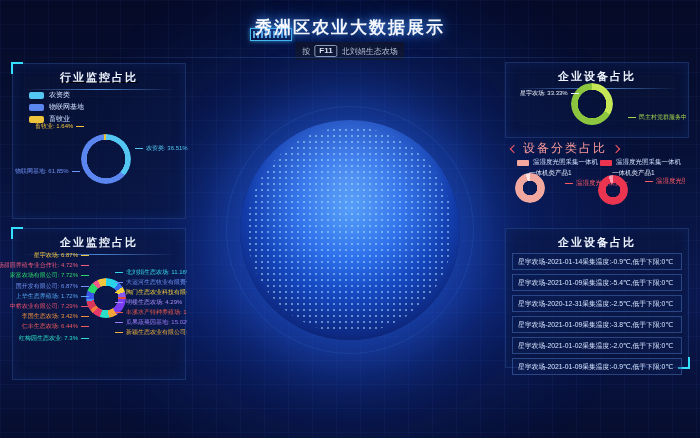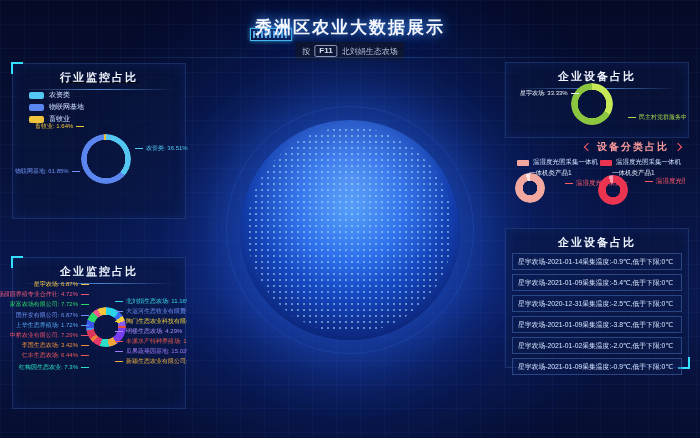--- a/index.html
+++ b/index.html
@@ -59,35 +59,35 @@
   .lg-row{position:absolute;left:16px;display:flex;align-items:center;gap:5px;height:8px;}
   .lg1{top:27px}.lg2{top:39px}.lg3{top:51px}
   .sw{width:15px;height:7px;border-radius:2px;display:inline-block;}
   .lg-t{font-size:7px;color:#cfe0ff;white-space:nowrap;}
   .d1{left:68px;top:70px;width:50px;height:50px;--hole:19px;}
   .co{position:absolute;font-size:6px;white-space:nowrap;}
   .dash-r::after{content:"";display:inline-block;width:8px;height:1px;background:currentColor;vertical-align:middle;margin-left:3px;}
   .dash-l::before{content:"";display:inline-block;width:8px;height:1px;background:currentColor;vertical-align:middle;margin-right:3px;}
   .ic1{left:22px;top:58px;}.ic2{left:122px;top:80px;}.ic3{left:2px;top:103px;}
   
-  .p-enterprise{left:12px;top:228px;width:172px;height:150px;margin-top:29px;}
+  .p-enterprise{left:12px;top:228px;width:172px;height:150px;}
   .d2{left:73px;top:49px;width:40px;height:40px;--hole:12px;}
   .e-l{right:96px;}
   .el1{top:22px}.el2{top:32px}.el3{top:42px}.el4{top:53px}.el5{top:63px}
   .el6{top:73px}.el7{top:83px}.el8{top:93px}.el9{top:105px}
   .e-r{left:102px;max-width:72px;overflow:hidden;}
   .er1{top:39px}.er2{top:49px}.er3{top:59px}.er4{top:69px}
   .er5{top:79px}.er6{top:89px}.er7{top:99px}
   
   .p-equip{left:505px;top:62px;width:182px;height:74px;}
   .d3{left:65px;top:20px;width:42px;height:42px;--hole:14px;}
   .eq1{left:14px;top:26px;}.eq2{left:122px;top:50px;max-width:58px;overflow:hidden;}
   
   .sec-device{position:absolute;left:505px;top:140px;width:182px;height:82px;}
-  .dtitle{margin:0;text-align:right;font-size:10px;font-weight:bold;color:#ff9c9c;letter-spacing:2px;}
+  .dtitle{margin:0;text-align:left;font-size:12px;font-weight:normal;color:#ff9c9c;letter-spacing:2px;}
   .dtitle::before,.dtitle::after{content:"";display:inline-block;width:5px;height:5px;
     border:1px solid #ff5a66;border-right:none;border-bottom:none;vertical-align:middle;margin:0 6px;}
   .dtitle::before{transform:rotate(-45deg);}
   .dtitle::after{transform:rotate(135deg);}
   .mini{--hole:7px;width:30px;height:30px;}
   .m1{left:10px;top:33px;}.m2{left:93px;top:35px;}
   .dc-sw{position:absolute;width:12px;height:6px;border-radius:1px;}
   .dc-sw1{left:12px;top:20px;}.dc-sw2{left:95px;top:20px;}
   .dc-lt{position:absolute;font-size:6.5px;color:#cfe0ff;white-space:nowrap;}
   .dc-lt1{left:28px;top:18px;}.dc-lt2{left:111px;top:18px;max-width:68px;overflow:hidden;}

